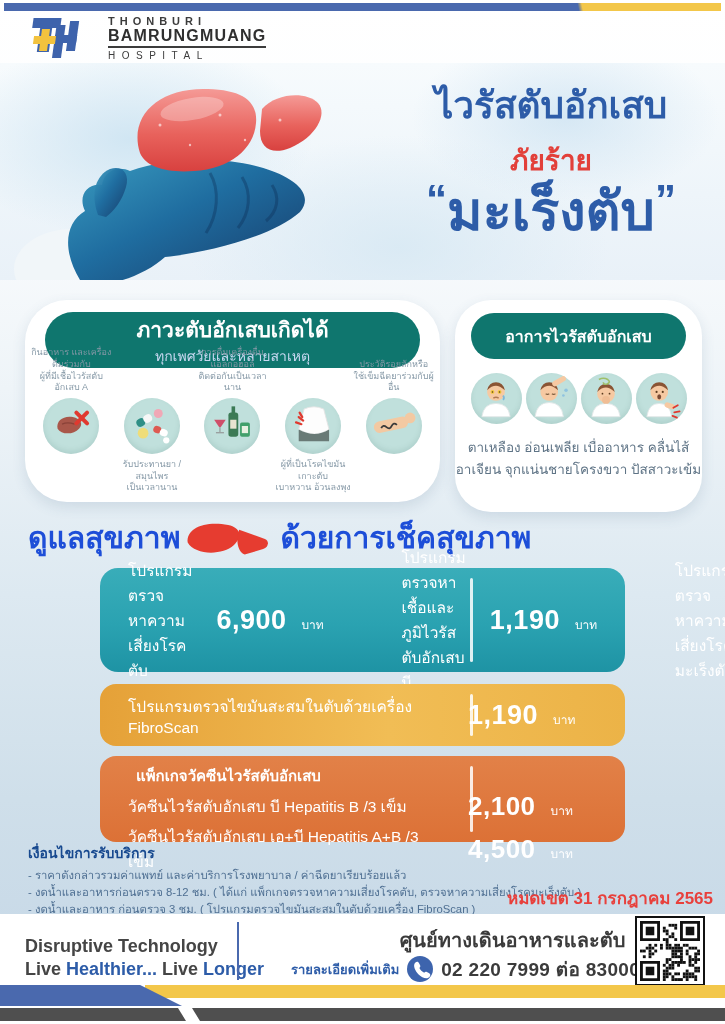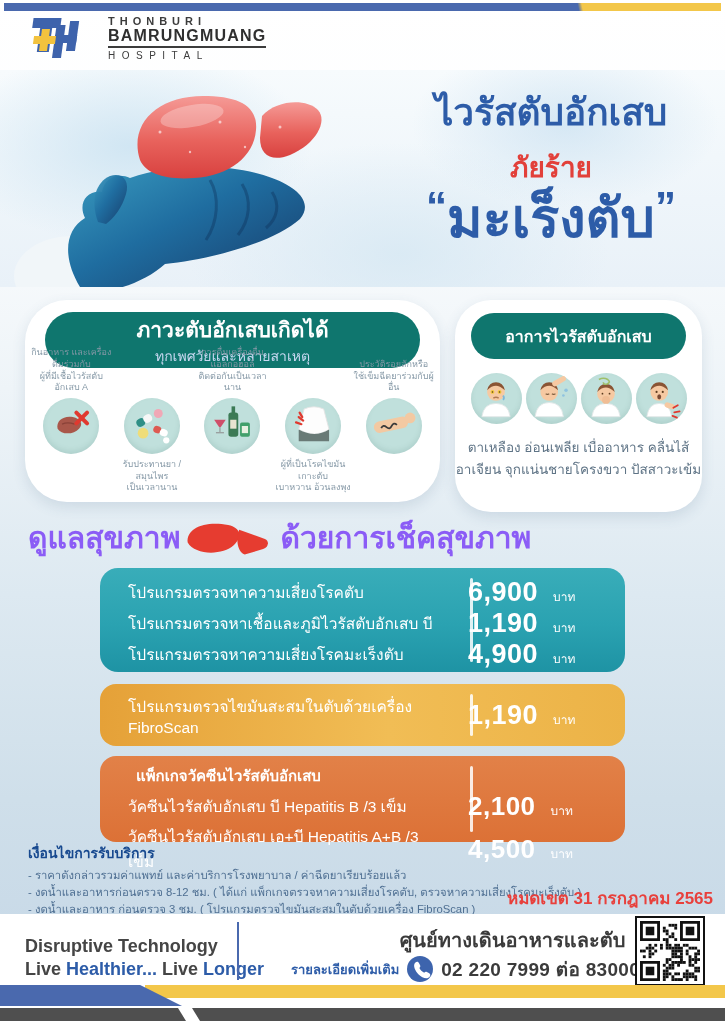--- a/index.html
+++ b/index.html
@@ -17,21 +17,21 @@
 
   
   .logo { top:15px; left:22px; display:flex; align-items:center; gap:10px; }
   .logo-text { display:flex; flex-direction:column;margin-left:18px; }
   .logo-l1 { font-size:11px; letter-spacing:5px; color:#3c3c3c; font-weight:bold; }
   .logo-l2 { font-size:16px; letter-spacing:1.2px; color:#2f2f2f; font-weight:bold;
              border-bottom:2px solid #3c3c3c; padding-bottom:1px; }
   .logo-l3 { font-size:10px; letter-spacing:6.5px; color:#3c3c3c; margin-top:2px; }
 
   
-  .hero { top:70px; left:0; width:725px; height:217px; overflow:hidden;
+  .hero { top:63px; left:0; width:725px; height:217px; overflow:hidden;
     background:
       radial-gradient(ellipse 260px 140px at 18% 35%, rgba(205,228,242,.9) 0%, rgba(205,228,242,0) 70%),
       radial-gradient(ellipse 220px 120px at 78% 25%, rgba(190,218,238,.55) 0%, rgba(190,218,238,0) 70%),
       radial-gradient(ellipse 300px 160px at 55% 85%, rgba(214,232,243,.8) 0%, rgba(214,232,243,0) 70%),
       linear-gradient(180deg,#f7fbfd 0%,#eef5fa 60%,#e9f1f8 100%);
   }
   .hero-art { left:10px; top:2px; }
   .hero-text { left:390px; top:12px; width:322px; text-align:center; }
   .hero-t1 { font-size:37px; font-weight:bold; color:#2d5ca8; }
   .hero-t2 { font-size:28px; font-weight:bold; color:#e2403a; margin-top:4px; }
@@ -62,27 +62,27 @@
 
   .symptoms-row { margin-top:14px; display:flex; justify-content:center; gap:4px; }
   .symptom-circle { width:51px; height:51px; border-radius:50%; background:#c0e0dc;
                     display:flex; align-items:center; justify-content:center;
                     box-shadow:inset 0 -3px 5px rgba(80,130,120,.15); }
   .symptoms-desc { margin-top:13px; font-size:13.5px; line-height:1.6; color:#5f7486;
                    text-align:center; white-space:pre-line; }
 
   
   .checkup { left:28px; top:514px; display:flex; align-items:center; }
-  .checkup-txt { font-size:30px; font-weight:bold; color:#8b5cf6; }
+  .checkup-txt { font-size:30px; font-weight:bold; color:#1d4ed8; }
 
   
   .tbl { left:100px; width:525px; color:#fff; }
   .tbl-teal { top:568px; height:104px; border-radius:18px; padding:9px 0;
     background:linear-gradient(180deg,#39adb9 0%,#2aa2b1 55%,#1e93a4 100%);
-    display:flex; flex-direction:column; justify-content:space-around; }
+    display:flex; justify-content:space-around; }
   .tbl-yellow { top:684px; height:62px; border-radius:16px;
     background:linear-gradient(90deg,#e5a138 0%,#f1bd55 55%,#ecb347 100%);
     display:flex; align-items:center; }
   .tbl-orange { top:756px; height:86px; border-radius:16px; padding:8px 0;
     background:linear-gradient(180deg,#e28148 0%,#dc7136 100%); }
   .tbl-divider { position:absolute; left:370px; top:10px; bottom:10px; width:2.5px;
     background:rgba(255,255,255,.85); border-radius:2px; }
   .tbl-row { display:flex; align-items:center; }
   .tbl-label { flex:1; padding-left:28px; font-size:15.5px; }
   .tbl-price { width:181px; padding-left:24px; display:flex; align-items:baseline;text-align:center; }

